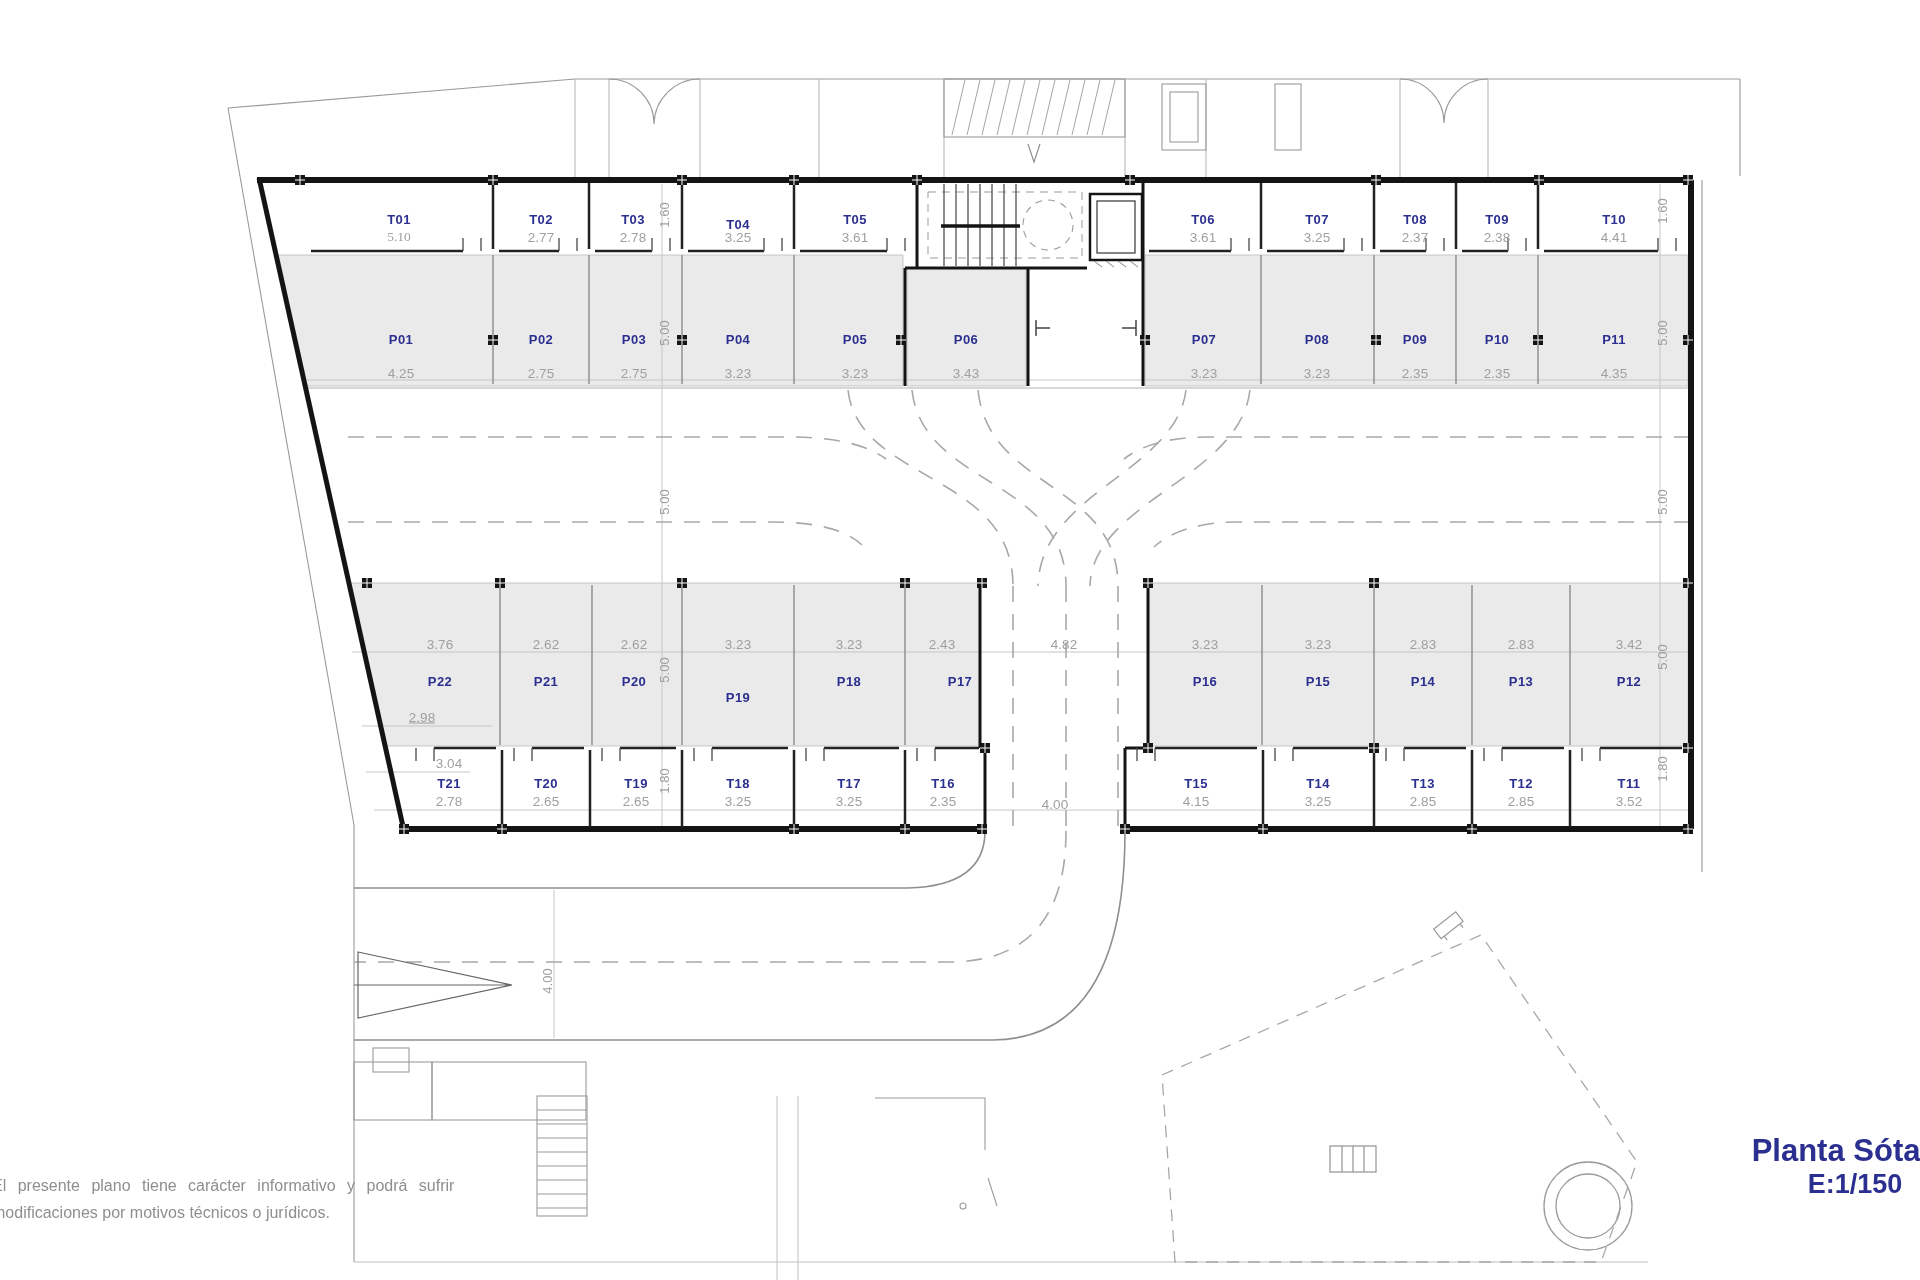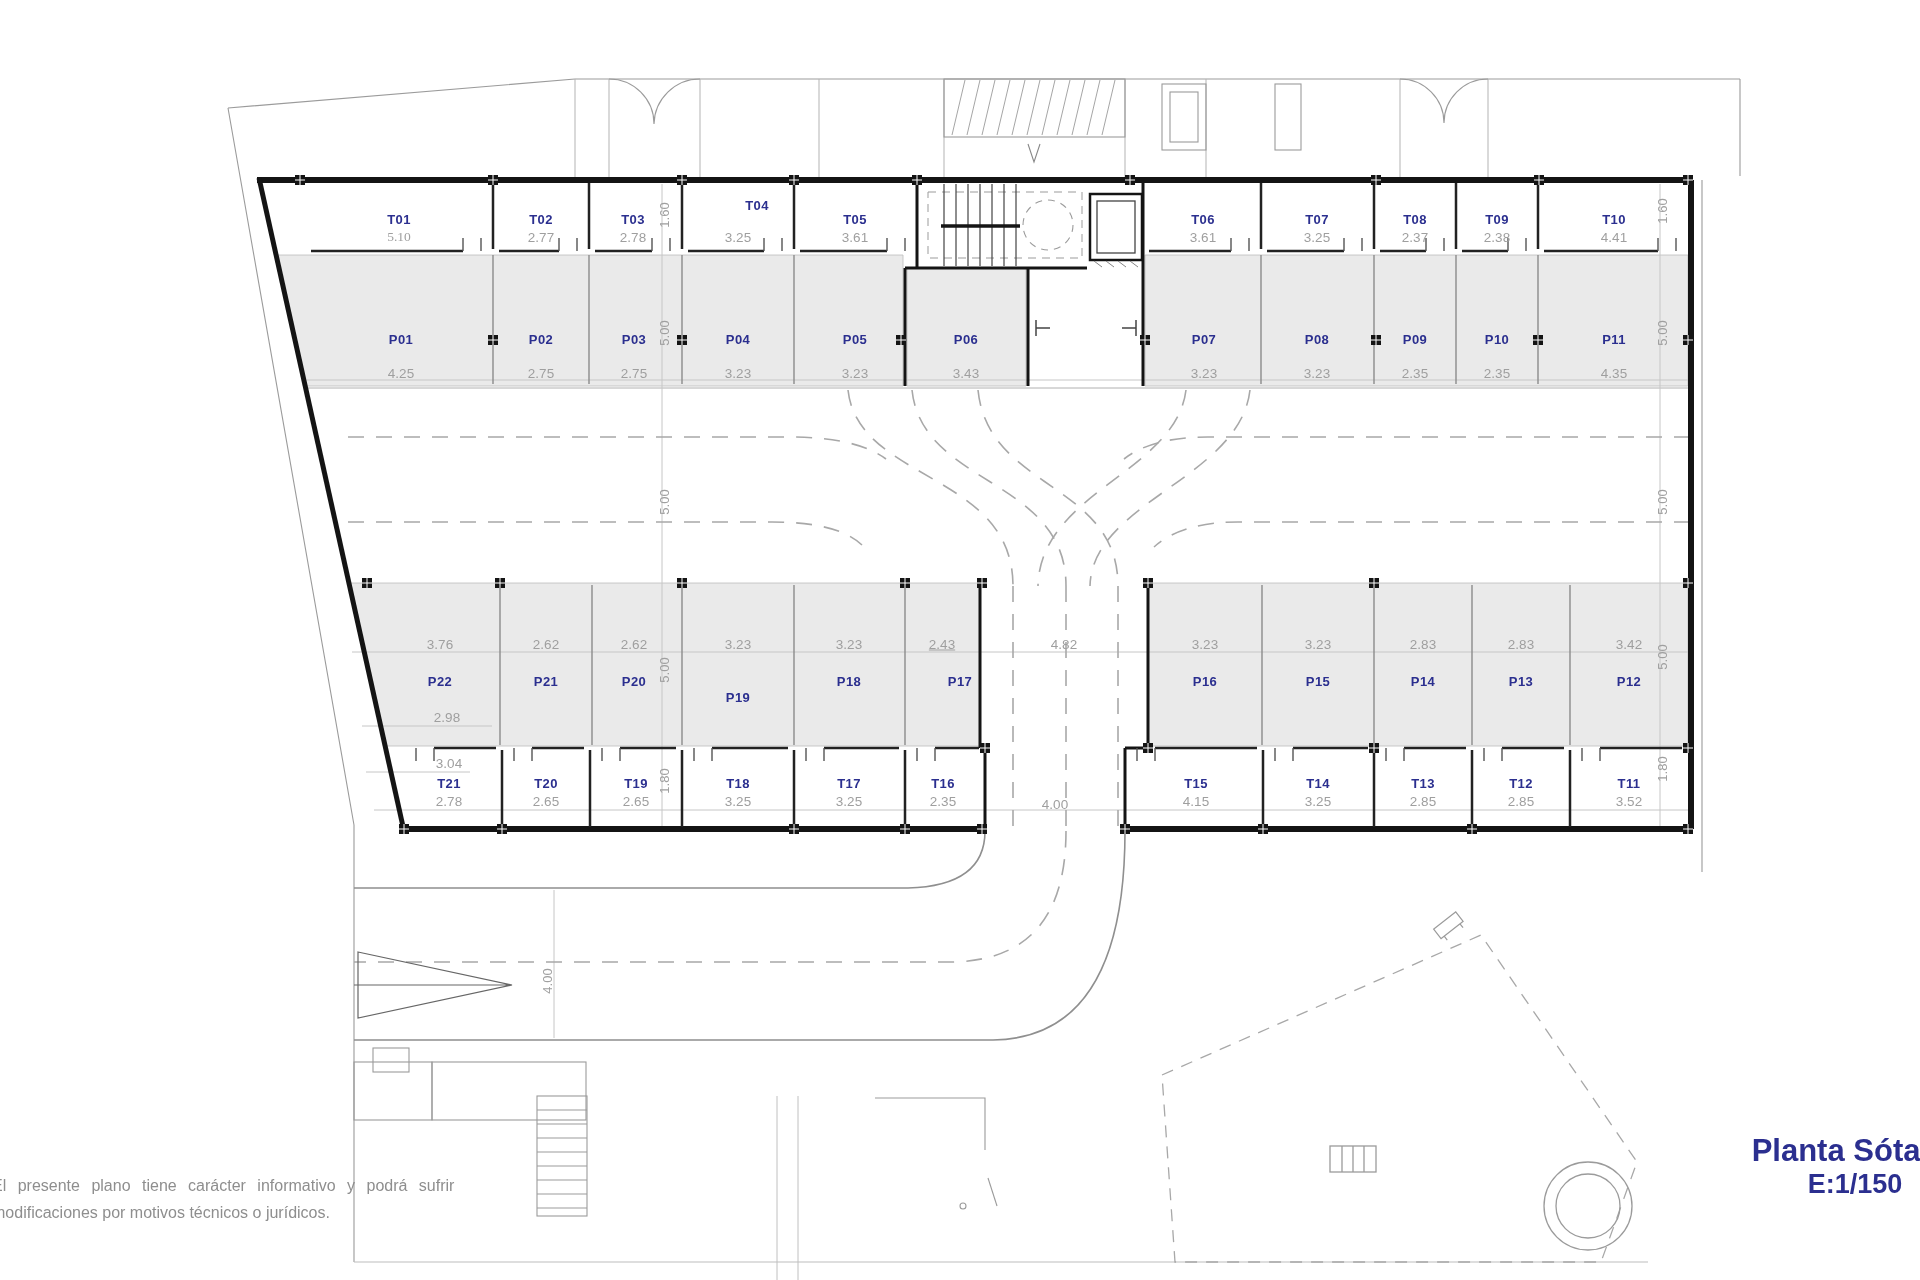--- a/index.html
+++ b/index.html
@@ -217,21 +217,21 @@
     </g>
   </svg>
 
   <div id="labels">
       <div class="room-label" style="left: 399px; top: 219px;">T01</div>
       <div class="room-dim" style="left: 399px; top: 237px; font-family: Liberation Serif, serif;">5.10</div>
       <div class="room-label" style="left: 541px; top: 219px;">T02</div>
       <div class="room-dim" style="left: 541px; top: 237px;">2.77</div>
       <div class="room-label" style="left: 633px; top: 219px;">T03</div>
       <div class="room-dim" style="left: 633px; top: 237px;">2.78</div>
-      <div class="room-label" style="left: 738px; top: 205px; margin-left: 19px;">T04</div>
+      <div class="room-label" style="left: 738px; top: 224px;">T04</div>
       <div class="room-dim" style="left: 738px; top: 237px;">3.25</div>
       <div class="room-label" style="left: 855px; top: 219px;">T05</div>
       <div class="room-dim" style="left: 855px; top: 237px;">3.61</div>
       <div class="room-label" style="left: 1203px; top: 219px;">T06</div>
       <div class="room-dim" style="left: 1203px; top: 237px;">3.61</div>
       <div class="room-label" style="left: 1317px; top: 219px;">T07</div>
       <div class="room-dim" style="left: 1317px; top: 237px;">3.25</div>
       <div class="room-label" style="left: 1415px; top: 219px;">T08</div>
       <div class="room-dim" style="left: 1415px; top: 237px;">2.37</div>
       <div class="room-label" style="left: 1497px; top: 219px;">T09</div>
@@ -264,21 +264,21 @@
       <div class="room-dim" style="left: 440px; top: 644px;">3.76</div>
       <div class="room-label" style="left: 546px; top: 681px;">P21</div>
       <div class="room-dim" style="left: 546px; top: 644px;">2.62</div>
       <div class="room-label" style="left: 634px; top: 681px;">P20</div>
       <div class="room-dim" style="left: 634px; top: 644px;">2.62</div>
       <div class="room-label" style="left: 738px; top: 681px; margin-top: 16px;">P19</div>
       <div class="room-dim" style="left: 738px; top: 644px;">3.23</div>
       <div class="room-label" style="left: 849px; top: 681px;">P18</div>
       <div class="room-dim" style="left: 849px; top: 644px;">3.23</div>
       <div class="room-label" style="left: 942px; top: 681px; padding-left: 36px;">P17</div>
-      <div class="room-dim" style="left: 942px; top: 644px; text-decoration: underline;">2.43</div>
+      <div class="room-dim" style="left: 942px; top: 644px;">2.43</div>
       <div class="room-label" style="left: 1205px; top: 681px;">P16</div>
       <div class="room-dim" style="left: 1205px; top: 644px;">3.23</div>
       <div class="room-label" style="left: 1318px; top: 681px;">P15</div>
       <div class="room-dim" style="left: 1318px; top: 644px;">3.23</div>
       <div class="room-label" style="left: 1423px; top: 681px;">P14</div>
       <div class="room-dim" style="left: 1423px; top: 644px;">2.83</div>
       <div class="room-label" style="left: 1521px; top: 681px;">P13</div>
       <div class="room-dim" style="left: 1521px; top: 644px;">2.83</div>
       <div class="room-label" style="left: 1629px; top: 681px;">P12</div>
       <div class="room-dim" style="left: 1629px; top: 644px; text-align: right;">3.42</div>
@@ -307,21 +307,21 @@
       <div class="vdim" style="left: 664px; top: 215px;">1.60</div>
       <div class="vdim" style="left: 664px; top: 333px;">5.00</div>
       <div class="vdim" style="left: 664px; top: 502px;">5.00</div>
       <div class="vdim" style="left: 664px; top: 670px;">5.00</div>
       <div class="vdim" style="left: 664px; top: 781px;">1.80</div>
       <div class="vdim" style="left: 1662px; top: 211px;">1.60</div>
       <div class="vdim" style="left: 1662px; top: 333px;">5.00</div>
       <div class="vdim" style="left: 1662px; top: 502px;">5.00</div>
       <div class="vdim" style="left: 1662px; top: 657px;">5.00</div>
       <div class="vdim" style="left: 1662px; top: 769px;">1.80</div>
-      <div class="room-dim" style="left: 447px; top: 717px;">2.98</div>
+      <div class="room-dim" style="left: 422px; top: 717px; text-decoration: underline;">2.98</div>
       <div class="room-dim" style="left: 449px; top: 763px;">3.04</div>
       <div class="room-dim" style="left: 1064px; top: 644px;">4.82</div>
       <div class="room-dim" style="left: 1055px; top: 804px;">4.00</div>
       <div class="vdim" style="left: 547px; top: 981px;">4.00</div>
     </div>
 
   <div class="disclaimer">
     <div class="l1">El presente plano tiene carácter informativo y podrá sufrir</div>
     <div class="l2">modificaciones por motivos técnicos o jurídicos.</div>
   </div>

